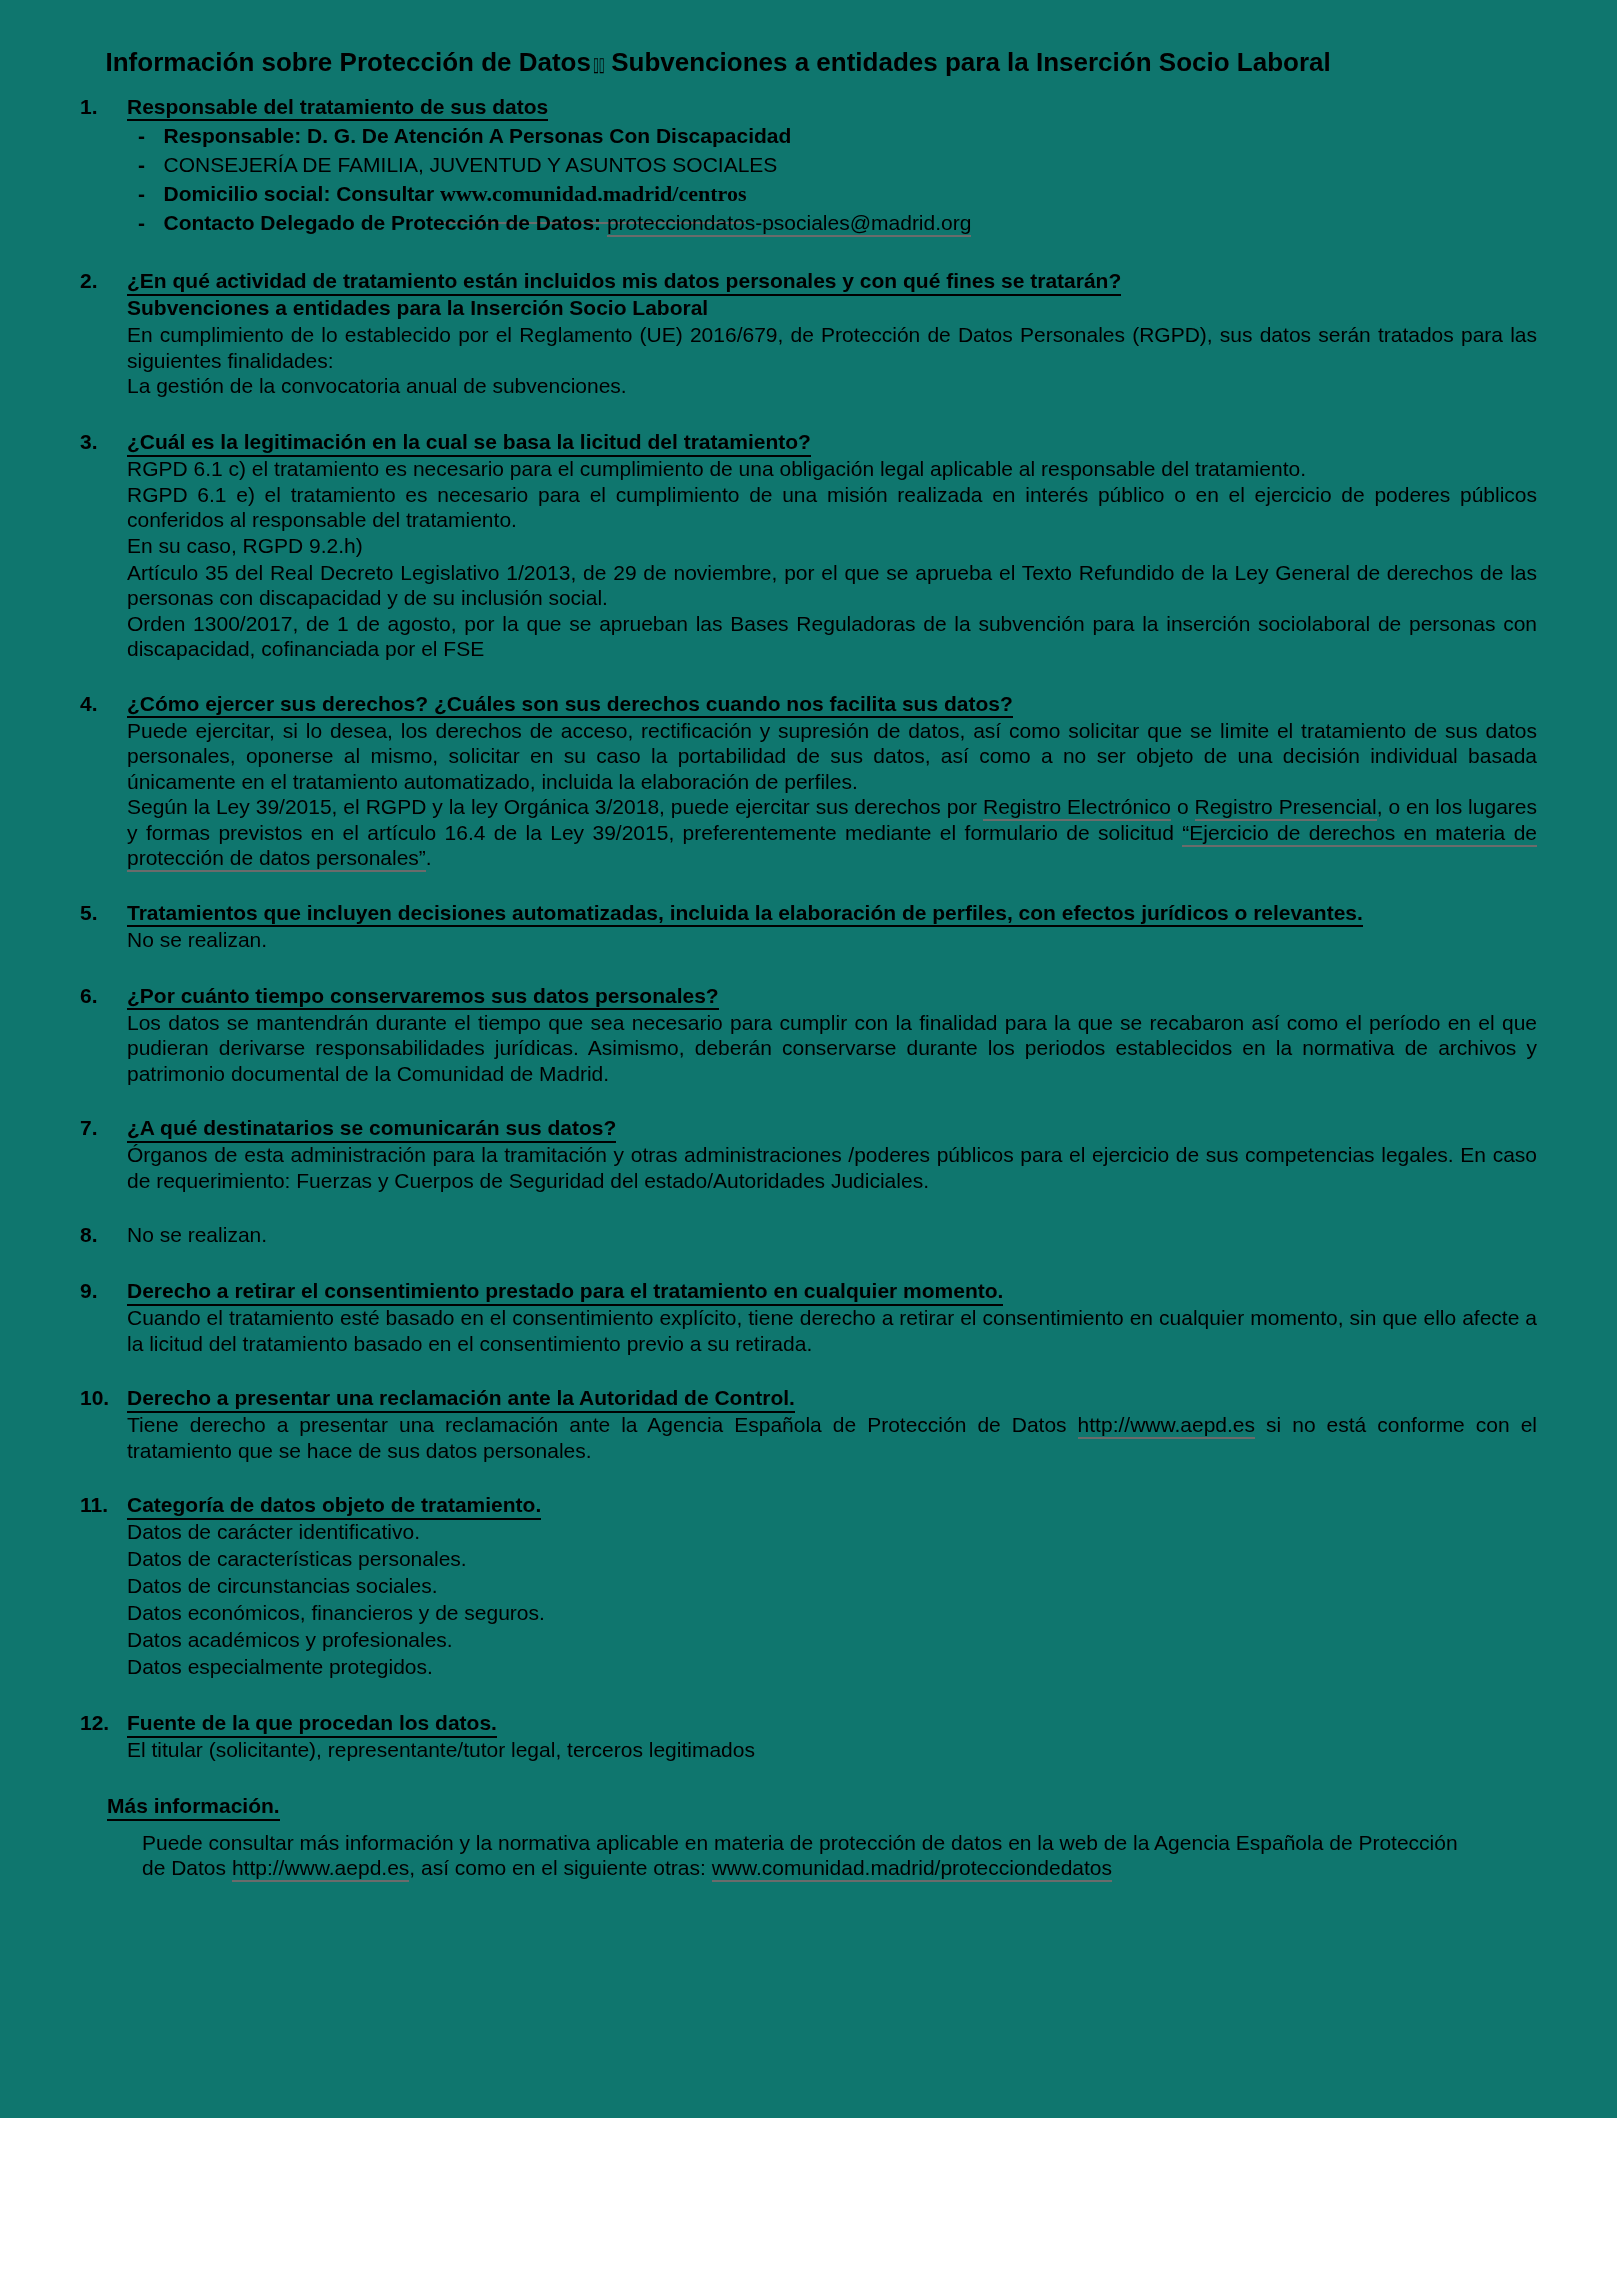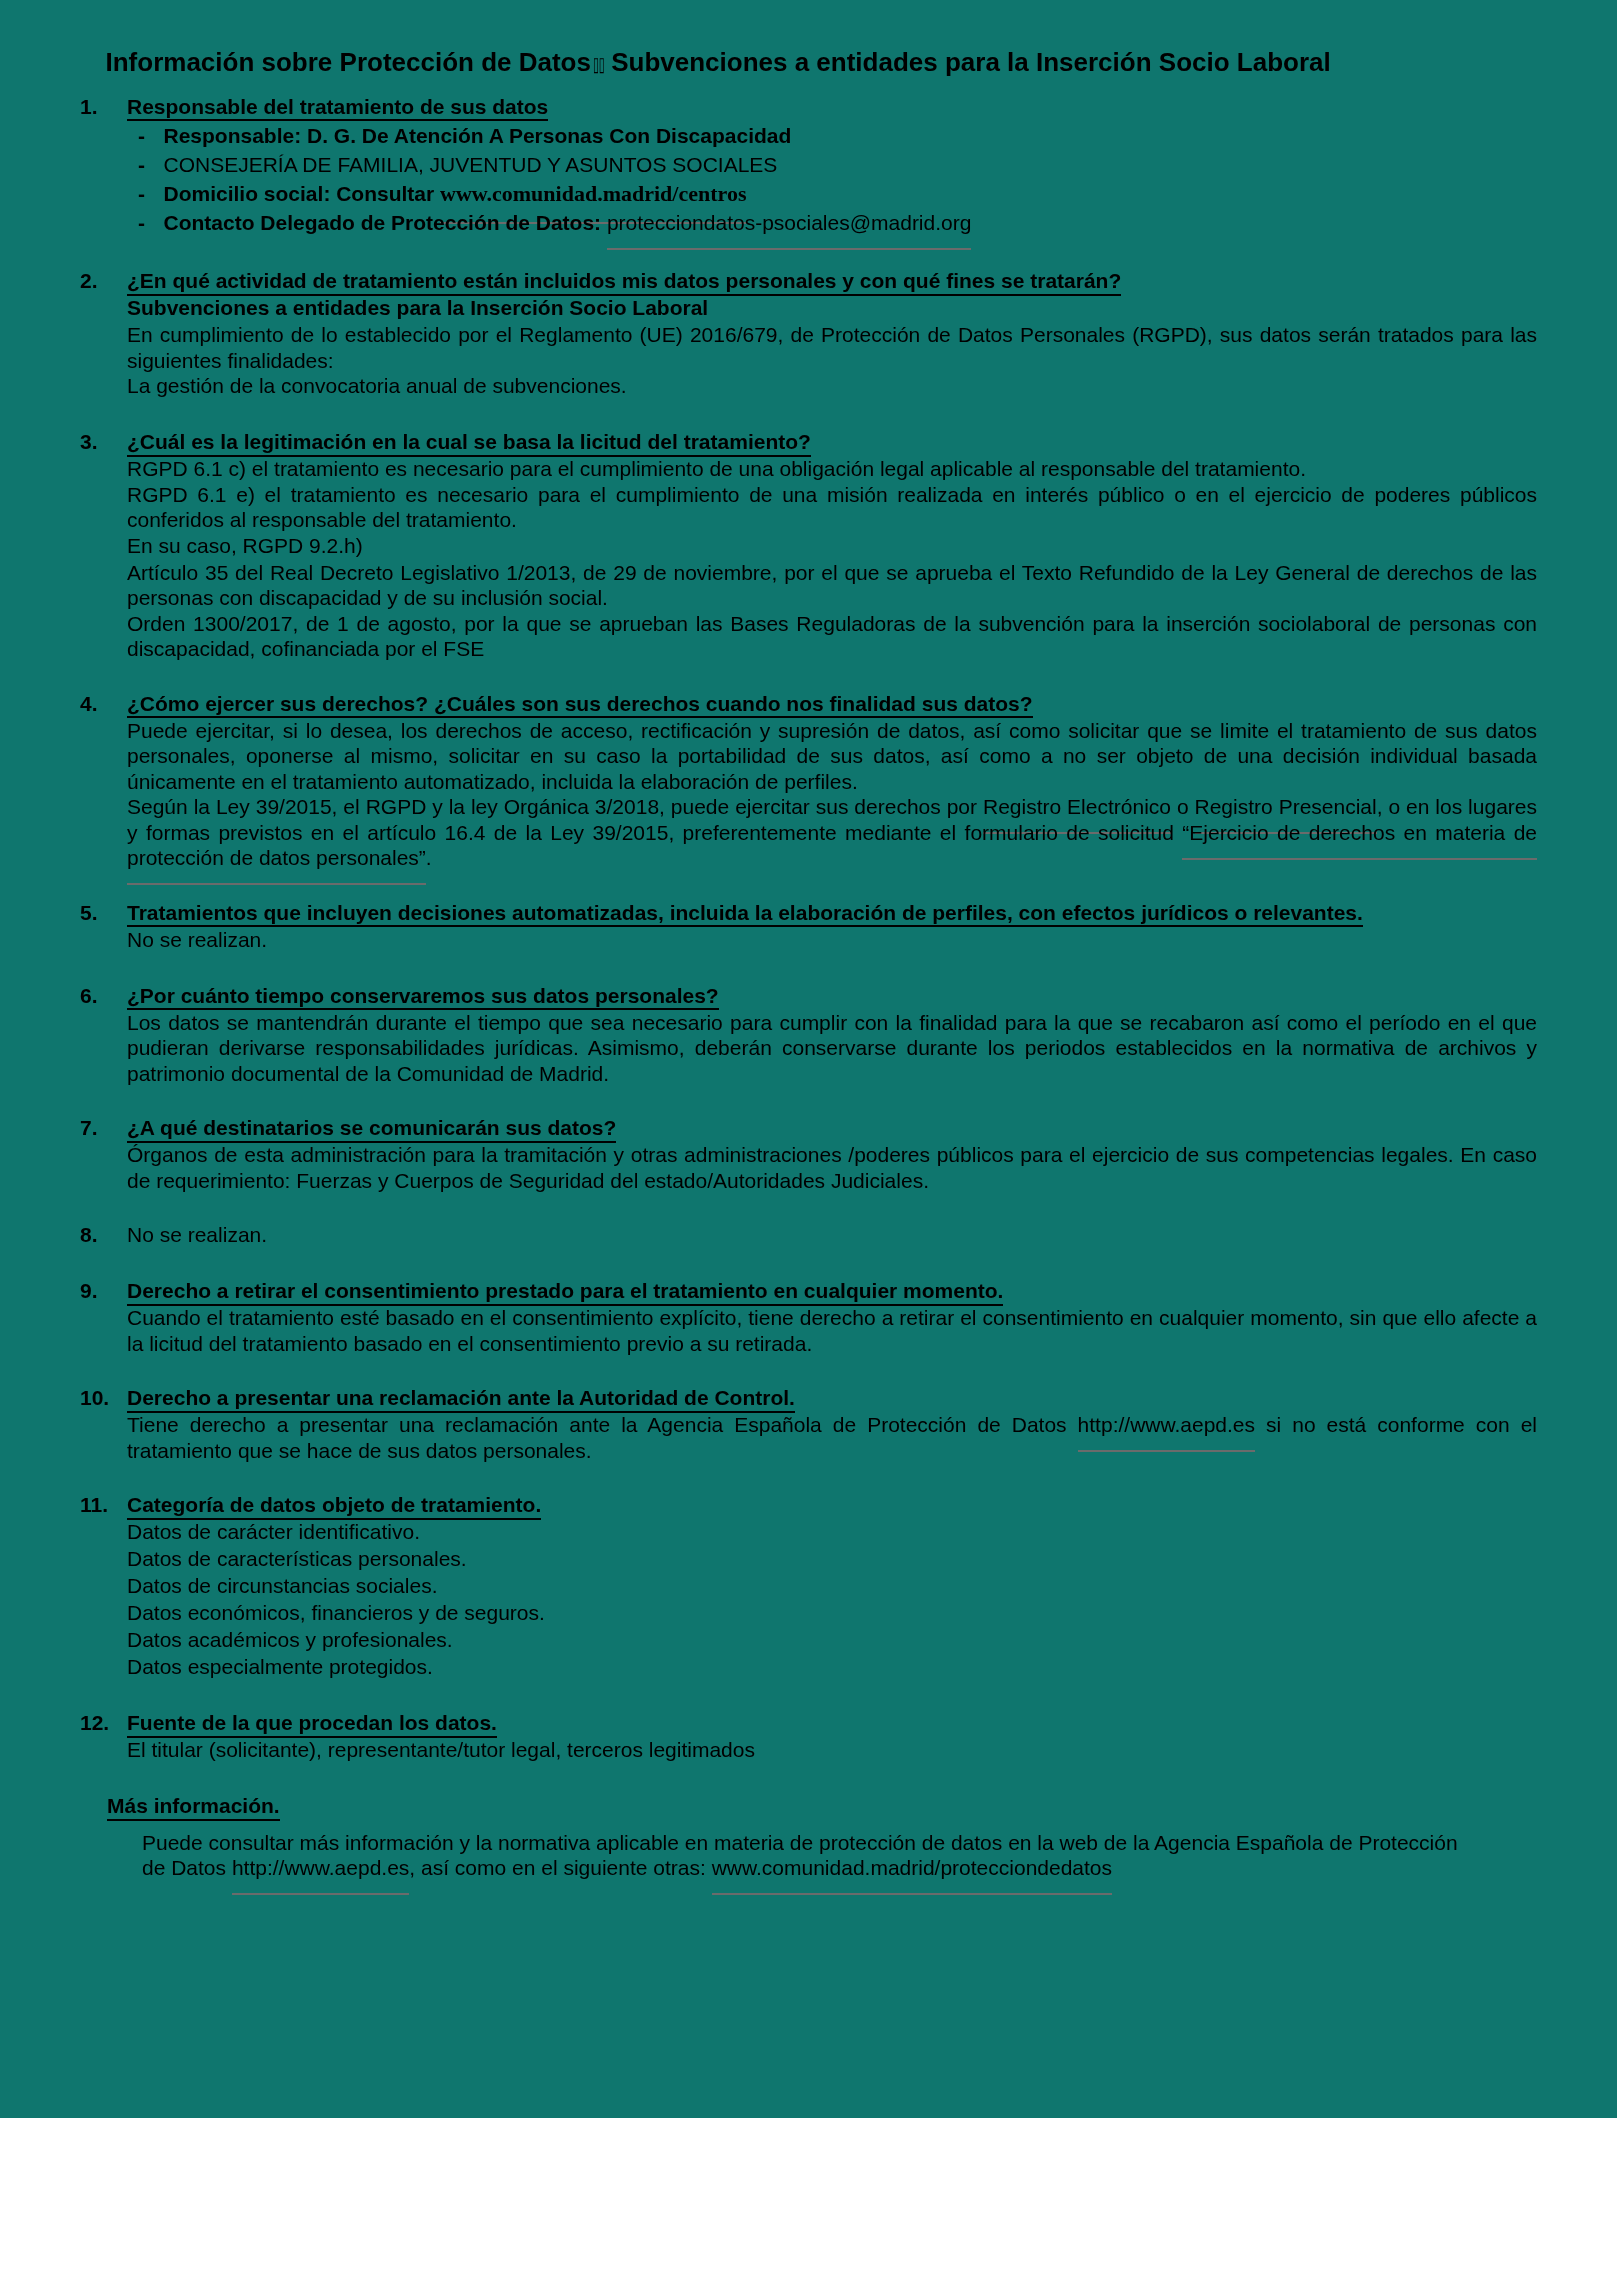--- a/index.html
+++ b/index.html
@@ -35,21 +35,21 @@
   .section{display:flex;margin-bottom:29px;}
   .sec-num{width:47px;flex:none;font-weight:700;}
   .sec-body{flex:1;min-width:0;}
   .heading-line{margin:0 0 1.5px 0;}
   .heading{font-weight:700;border-bottom:2.9px solid #000;padding-bottom:1.5px;}
   .para{margin:0;text-align:justify;}
   .line{margin:0 0 1.5px 0;text-align:left;}
   .bullet{display:flex;margin:3.6px 0 3.6px 11px;}
   .dash{width:25.5px;flex:none;font-weight:700;}
   .bold{font-weight:700;}
-  .link{border-bottom:2.2px solid #6b6b6b;padding-bottom:14px;}
+  .link{border-bottom:2.2px solid #6b6b6b;padding-bottom:1px;}
   .serif-link{
     font-family:"Liberation Serif","DejaVu Serif",serif;
     font-weight:700;
     font-size:22px;
     border-bottom:2.9px solid #6b6b6b;
     padding-bottom:16px;
   }
   .more-info{margin:20.4px 0 0 27px;}
   .more-info-para{margin:11px 0 0 35px;width:1337px;text-align:left;}
   .footer{
@@ -109,21 +109,21 @@
           <p class="para"><span>RGPD 6.1 c) el tratamiento es necesario para el cumplimiento de una obligación legal aplicable al responsable del tratamiento.</span></p>
           <p class="para"><span>RGPD 6.1 e) el tratamiento es necesario para el cumplimiento de una misión realizada en interés público o en el ejercicio de poderes públicos conferidos al responsable del tratamiento.</span></p>
           <p class="line"><span>En su caso, RGPD 9.2.h)</span></p>
           <p class="para"><span>Artículo 35 del Real Decreto Legislativo 1/2013, de 29 de noviembre, por el que se aprueba el Texto Refundido de la Ley General de derechos de las personas con discapacidad y de su inclusión social.</span></p>
           <p class="para"><span>Orden 1300/2017, de 1 de agosto, por la que se aprueban las Bases Reguladoras de la subvención para la inserción sociolaboral de personas con discapacidad, cofinanciada por el FSE</span></p>
         </div>
       </div>
       <div class="section">
         <div class="sec-num">4.</div>
         <div class="sec-body">
-          <div class="heading-line"><span class="heading">¿Cómo ejercer sus derechos? ¿Cuáles son sus derechos cuando nos finalidad sus datos?</span></div>
+          <div class="heading-line"><span class="heading">¿Cómo ejercer sus derechos? ¿Cuáles son sus derechos cuando nos facilita sus datos?</span></div>
           <p class="para"><span>Puede ejercitar, si lo desea, los derechos de acceso, rectificación y supresión de datos, así como solicitar que se limite el tratamiento de sus datos personales, oponerse al mismo, solicitar en su caso la portabilidad de sus datos, así como a no ser objeto de una decisión individual basada únicamente en el tratamiento automatizado, incluida la elaboración de perfiles.</span></p>
           <p class="para"><span>Según la Ley 39/2015, el RGPD y la ley Orgánica 3/2018, puede ejercitar sus derechos por </span><span class="link">Registro Electrónico</span><span> o </span><span class="link">Registro Presencial</span><span>, o en los lugares y formas previstos en el artículo 16.4 de la Ley 39/2015, preferentemente mediante el formulario de solicitud </span><span class="link">“Ejercicio de derechos en materia de protección de datos personales”</span><span>.</span></p>
         </div>
       </div>
       <div class="section">
         <div class="sec-num">5.</div>
         <div class="sec-body">
           <div class="heading-line"><span class="heading">Tratamientos que incluyen decisiones automatizadas, incluida la elaboración de perfiles, con efectos jurídicos o relevantes.</span></div>
           <p class="line"><span>No se realizan.</span></p>
         </div>

